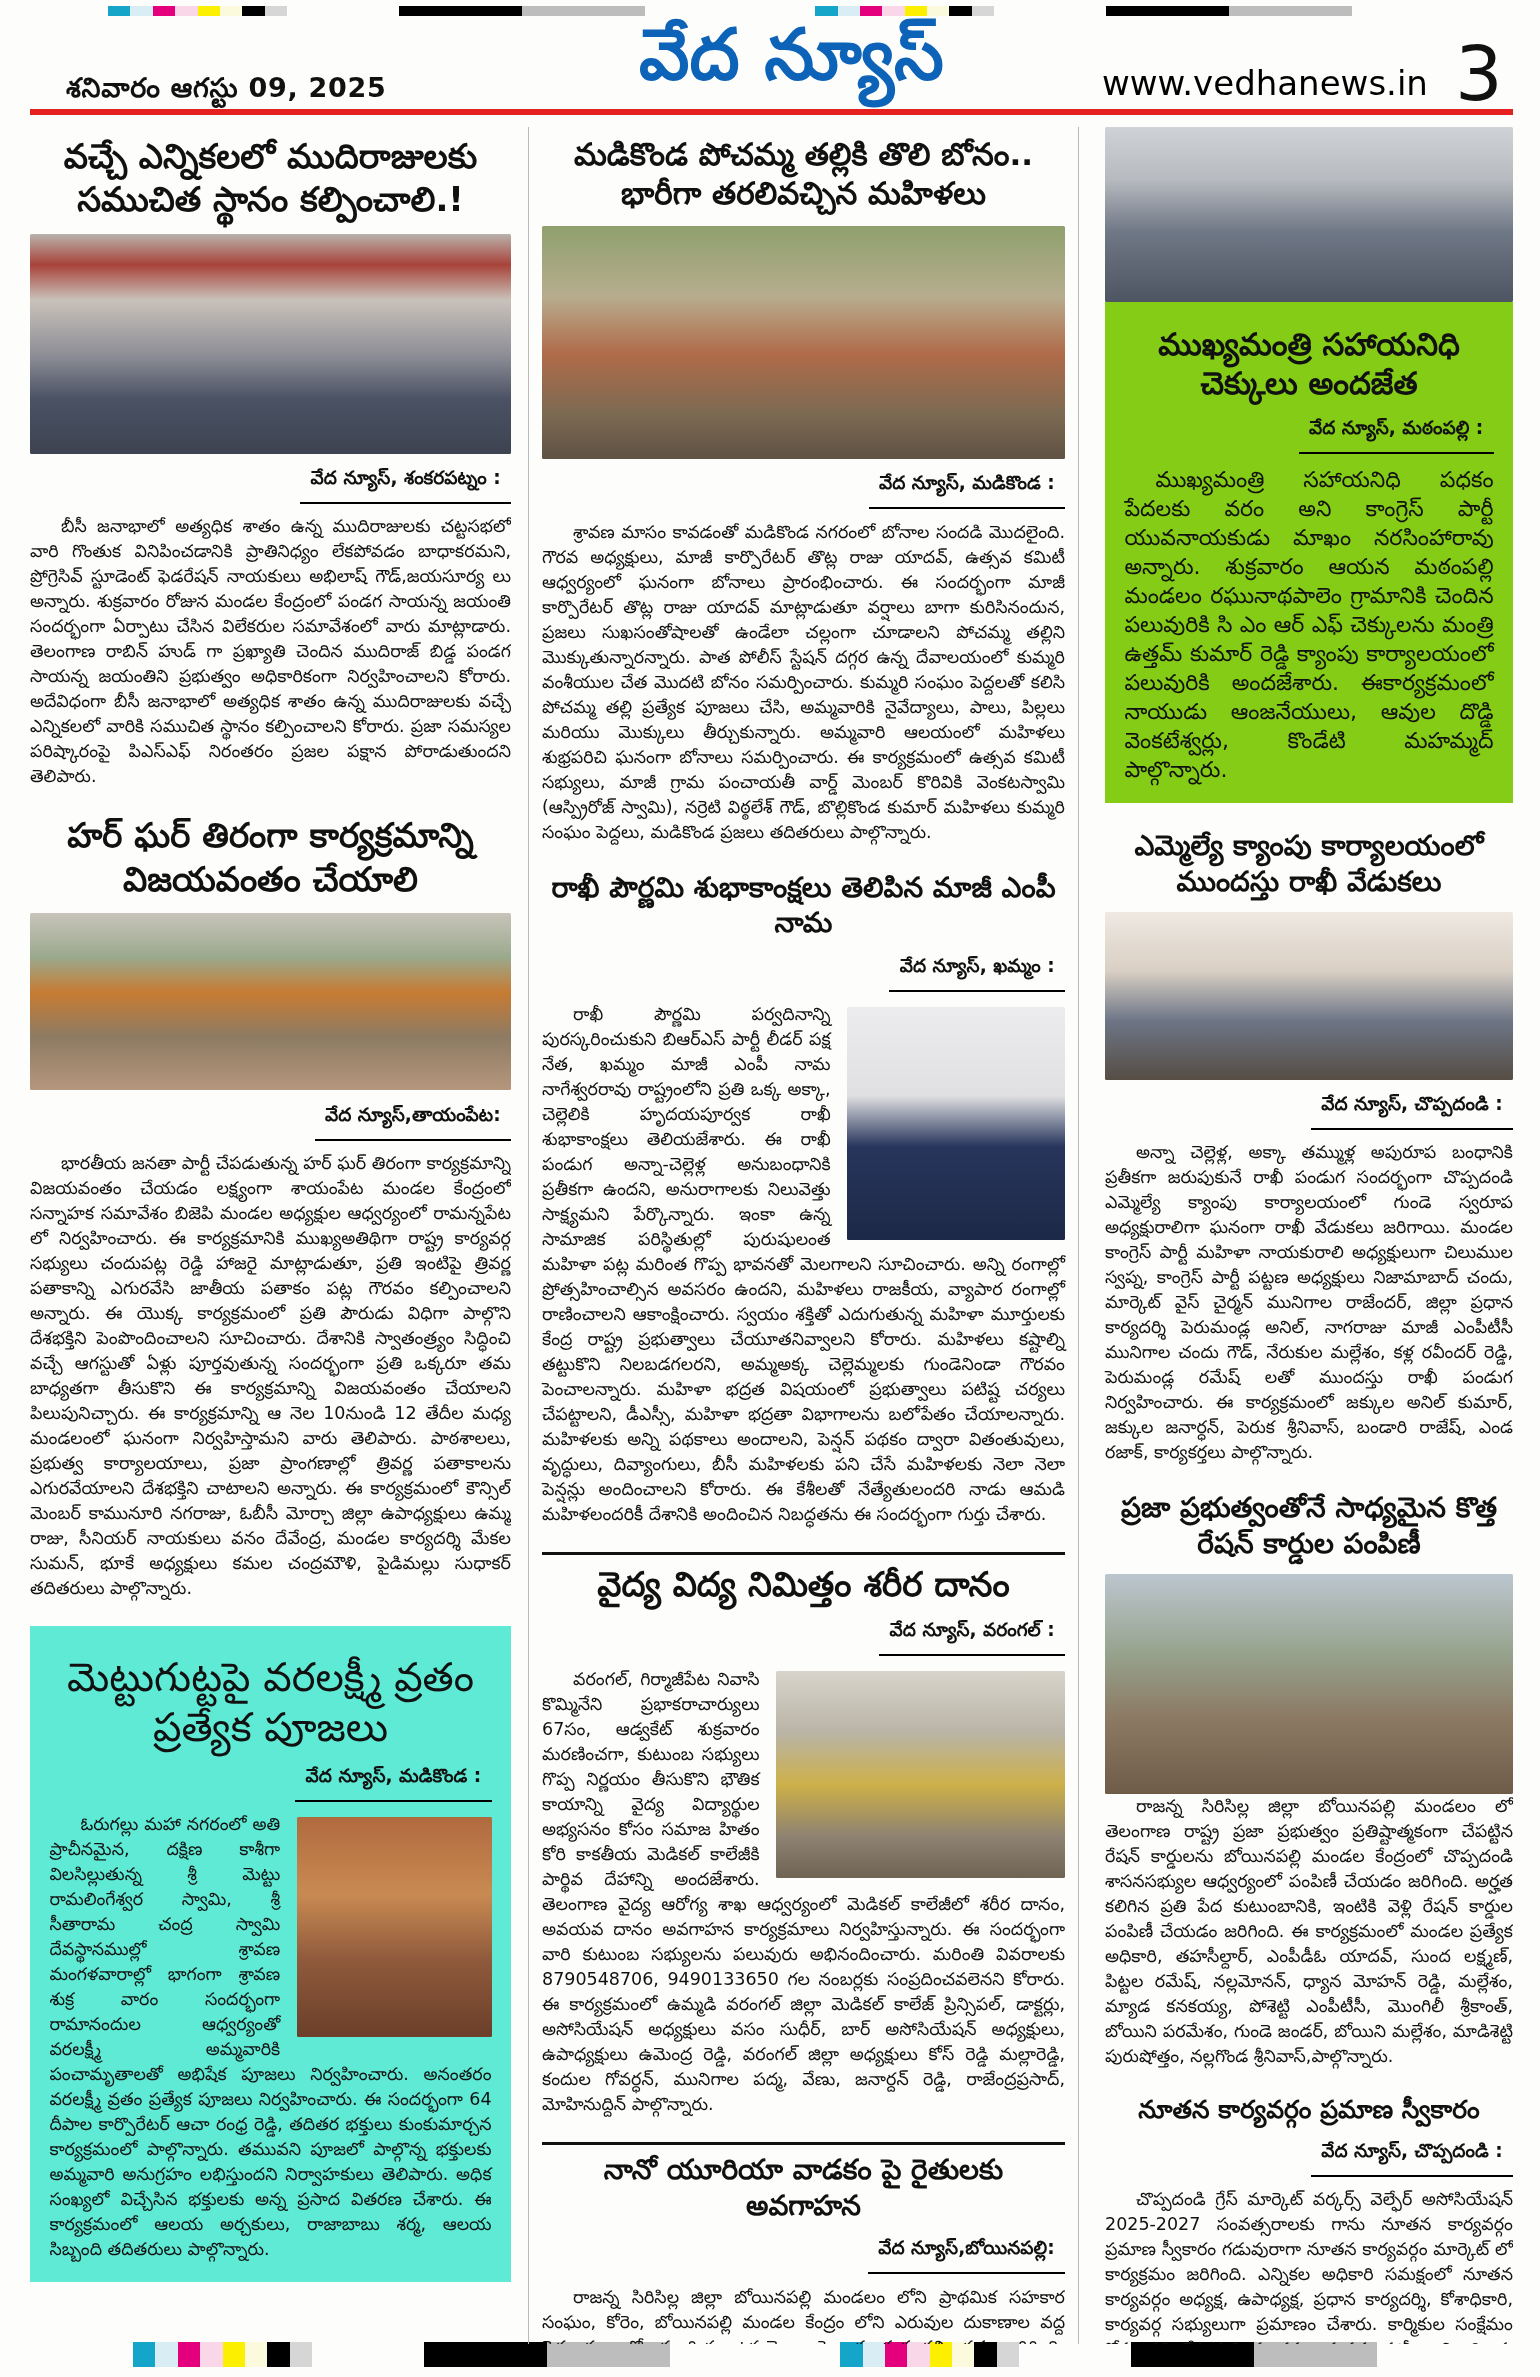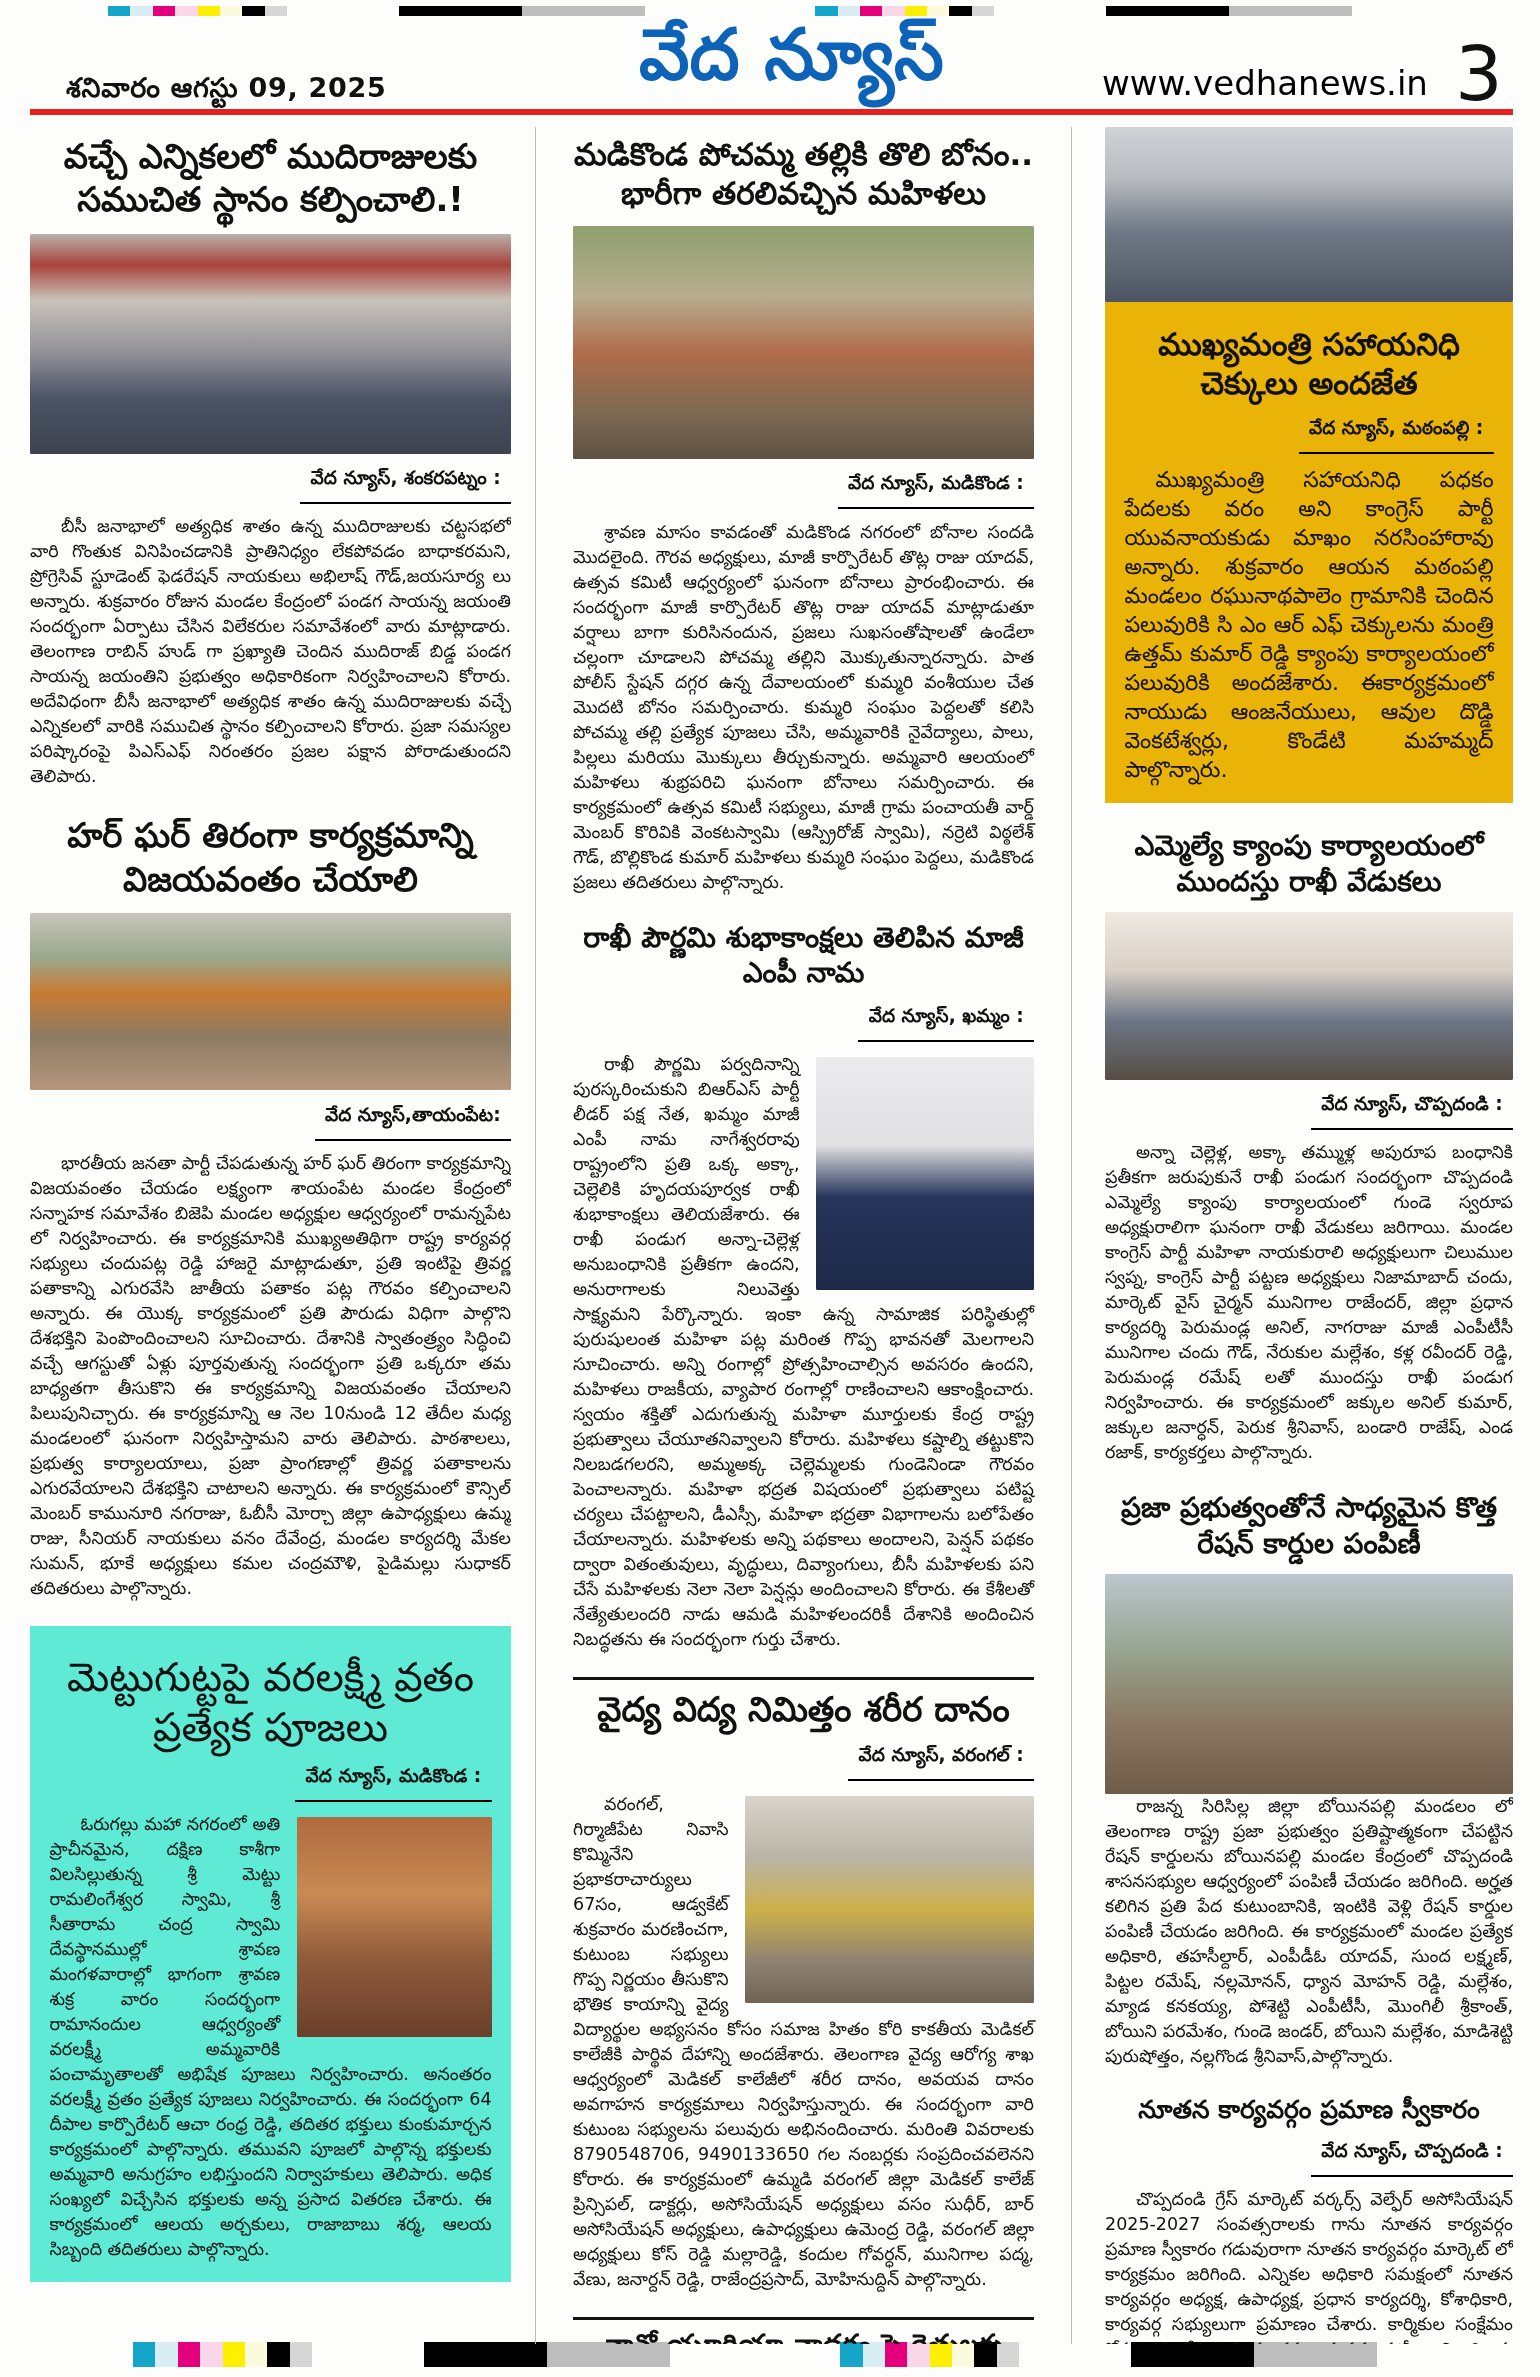--- a/index.html
+++ b/index.html
@@ -13,36 +13,36 @@
   
   .date{position:absolute;top:72px;left:66px;font-size:27px;font-weight:bold;letter-spacing:0.7px;}
   .logo{position:absolute;top:16.4px;left:639px;font-size:71px;font-weight:bold;color:#0d63b7;line-height:1.1;}
   .site{position:absolute;top:63px;left:1102px;font-size:34px;color:#000;}
   .pageno{position:absolute;top:30px;left:1455px;font-size:75px;font-weight:500;}
   .redrule{position:absolute;top:109px;left:30px;width:1483px;height:6px;background:#e6201f;}
   
   .content{position:absolute;top:127px;left:30px;width:1483px;height:2217px;display:grid;
            grid-template-columns:481px 1fr 417px;}
   .col{overflow:hidden;}
-  .col-mid{border-left:0.7px solid #b9b9b9;border-right:0.7px solid #b9b9b9;padding:0 37px;margin:0 24px;}
+  .col-mid{border-left:0.7px solid #b9b9b9;border-right:0.7px solid #b9b9b9;padding:0 13px;margin:0 17px;}
   .col-right{padding-left:9px;}
   article{margin-bottom:25px;}
   h2{margin:7.5px 0 12px 0;text-align:center;font-weight:bold;line-height:1.28;}
   .h-xl{font-size:34px;}
   .h-lg{font-size:31px;}
   .h-md{font-size:28px;}
   .h-sm{font-size:25px;}
   .byline-wrap{text-align:right;margin:13.4px 0 10.4px 0;}
   .byline{display:inline-block;font-size:18.6px;font-weight:bold;border-bottom:2.2px solid #000;padding:0 10.4px 9px 10.4px;}
   .body-text{font-size:17.5px;line-height:25px;text-align:justify;text-indent:31px;margin:0;}
   .photo{width:100%;border-radius:1.5px;}
   .float-photo{float:right;margin:4.5px 0 7.5px 16.4px;}
   .rule-thick{border:none;border-top:3px solid #111;margin:19.4px 0 7.5px 0;}
   
-  .box-yellow{background:#eab308;padding:15px 19.4px 19.4px 19.4px;}
+  .box-yellow{background:#84cc16;padding:15px 19.4px 19.4px 19.4px;}
   .box-yellow .body-text{font-size:22px;line-height:29px;}
   .box-beige{background:#5eead4;padding:18px 19.4px 19.4px 19.4px;}
   .box-beige h2{font-weight:400;font-size:40px;line-height:1.25;}
   
   .ph-press{height:220px;background:linear-gradient(180deg,#b9b2ac 0%,#a8433a 14%,#c9c2ba 30%,#8e8e96 55%,#4a5264 75%,#3d4350 100%);}
   .ph-flags{height:177px;background:linear-gradient(180deg,#c8c4ba 0%,#9aa98d 25%,#c77b33 45%,#8d7b63 70%,#b5977d 100%);}
   .ph-temple{height:233px;background:linear-gradient(180deg,#8fa06d 0%,#b7ad8e 30%,#b06b4a 55%,#7d6a52 80%,#5f5243 100%);}
   .ph-cheque{height:175px;background:linear-gradient(180deg,#cfd3d8 0%,#b7babf 30%,#6f7886 60%,#4e5562 100%);}
   .ph-office{height:168px;background:linear-gradient(180deg,#efe9e2 0%,#d9cfc4 35%,#6d7586 65%,#564d44 100%);}
   .ph-ration{height:220px;background:linear-gradient(180deg,#bcc6cf 0%,#97a48f 35%,#8c7a64 65%,#6e5c49 100%);}

